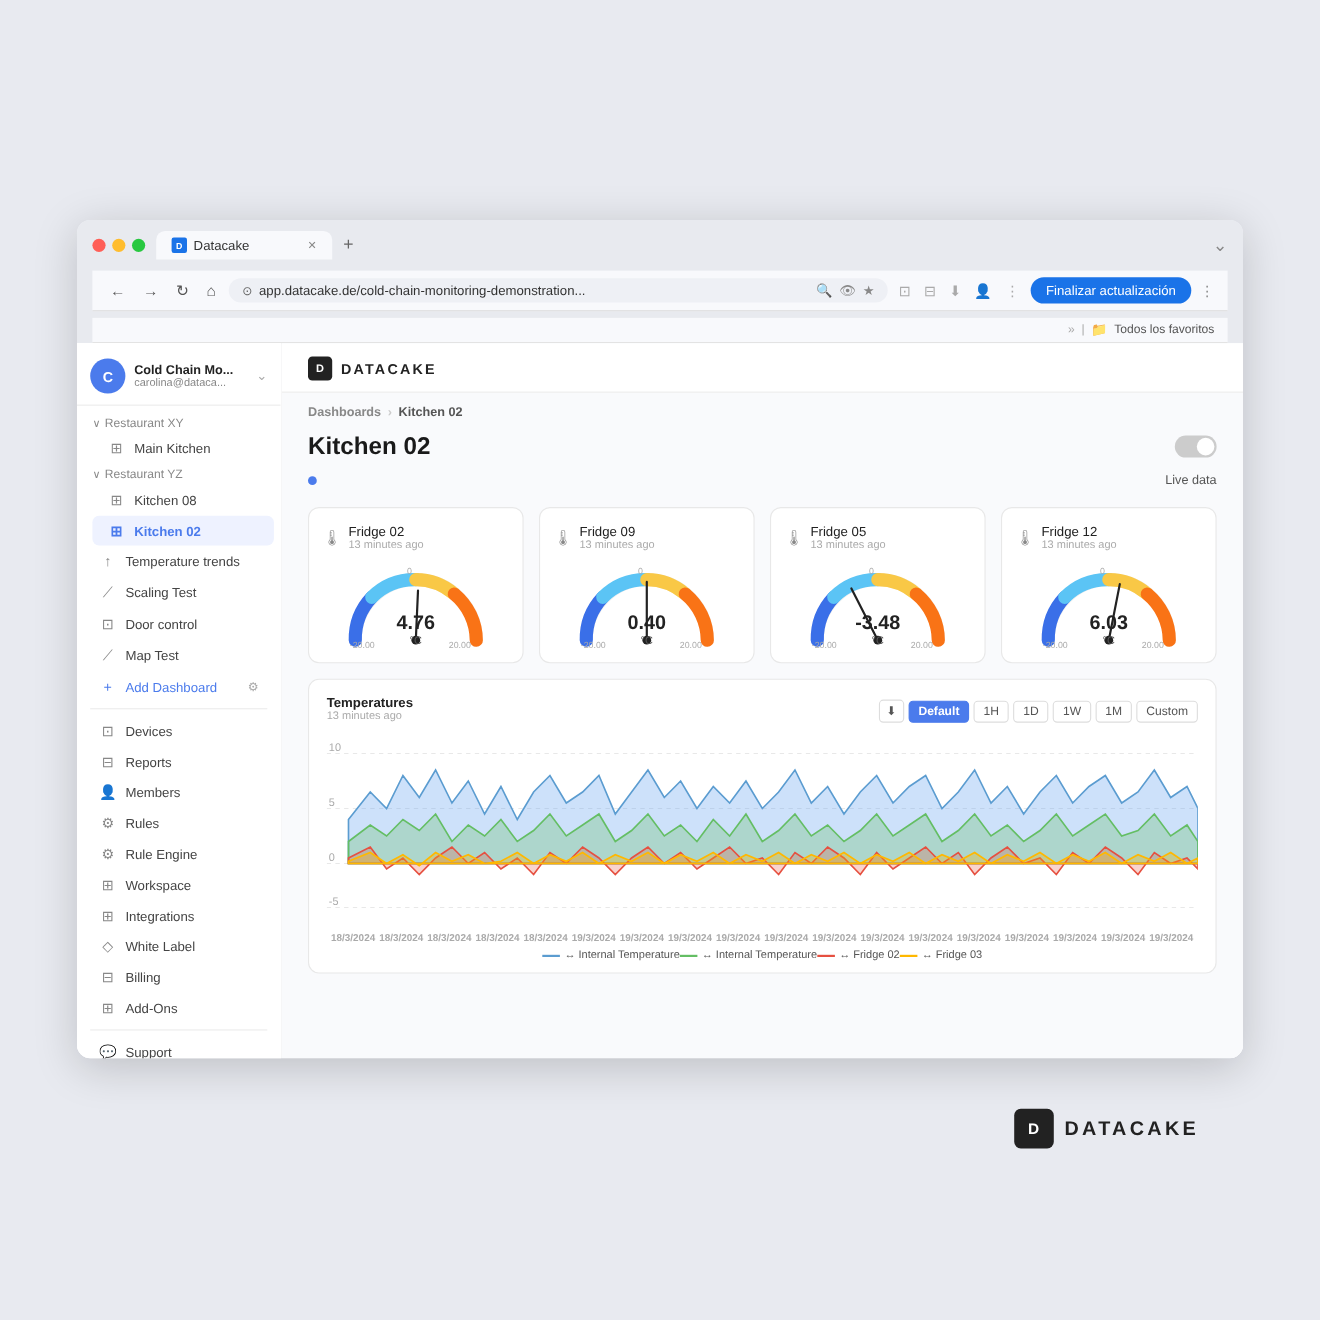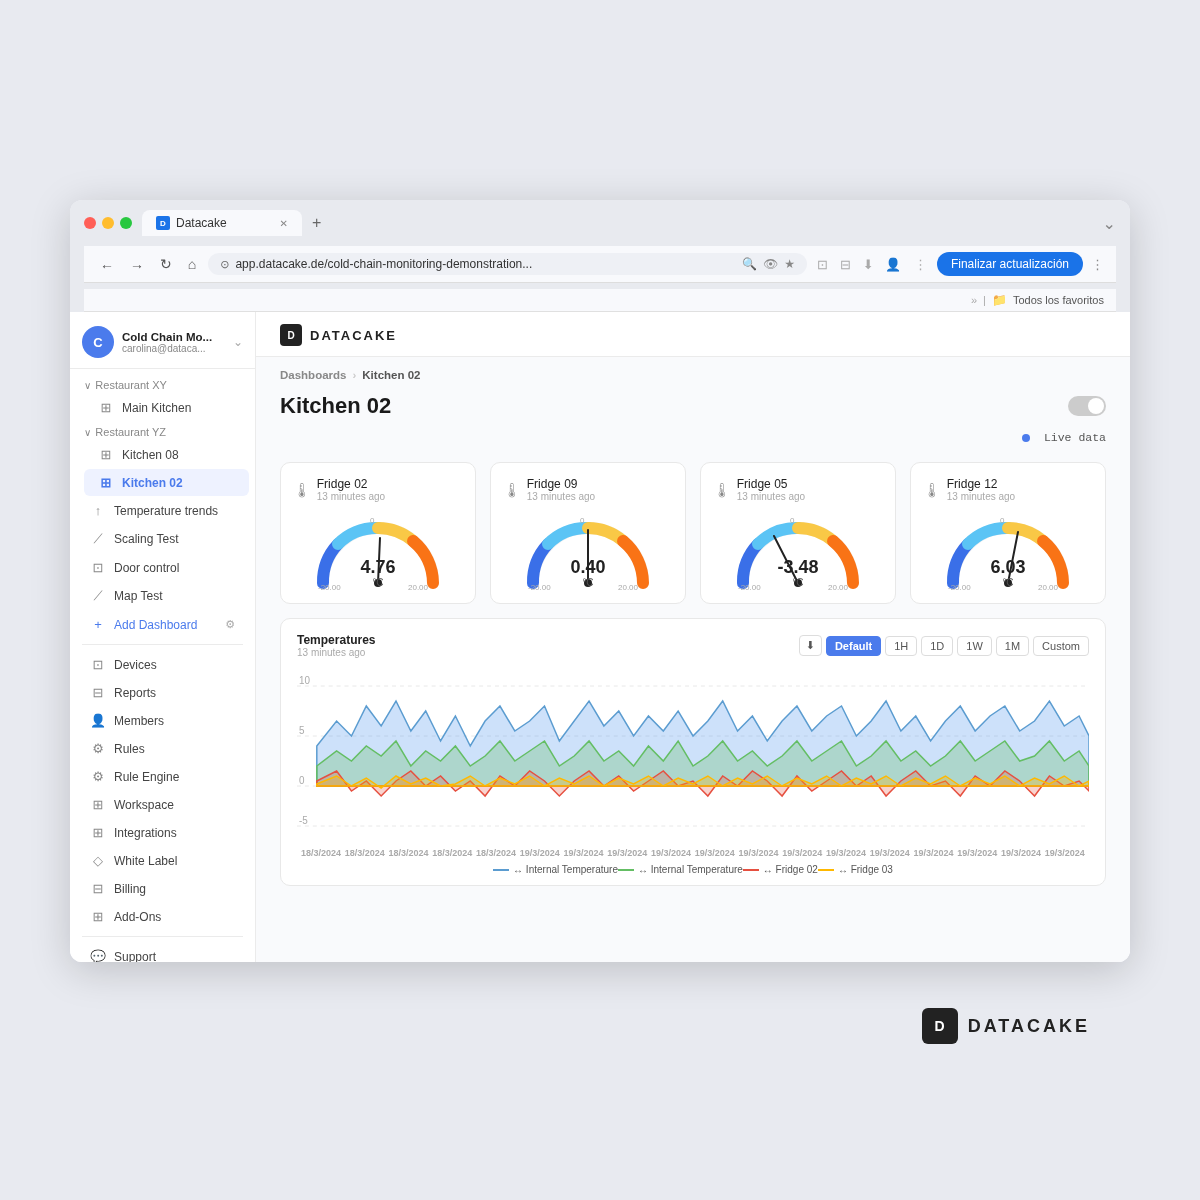--- a/index.html
+++ b/index.html
@@ -247,27 +247,26 @@
       content: '';
       position: absolute;
       right: 2px; top: 2px;
       width: 16px; height: 16px;
       background: white;
       border-radius: 50%;
     }
 
     .live-data-row {
       display: flex;
-      justify-content: flex-end;
+      justify-content: space-between;
       padding: 0 24px 8px;
       align-items: center;
       gap: 14px;
       font-size: 11.5px;
       color: #555;
-      font-family: Liberation Mono, monospace;
     }
     .live-dot { width: 8px; height: 8px; border-radius: 50%; background: #4b7bec; }
 
     
     .gauge-row {
       display: flex;
       gap: 14px;
       padding: 10px 24px 14px;
     }
     .gauge-card {
@@ -298,21 +297,21 @@
     
     .chart-section {
       background: white;
       border-radius: 10px;
       border: 1px solid #e8e8e8;
       margin: 0 24px 16px;
       padding: 14px 16px 10px;
     }
     .chart-header {
       display: flex;
-      align-items: center;
+      align-items: flex-end;
       justify-content: space-between;
       margin-bottom: 8px;
       gap: 24px;
     }
     .chart-title { font-size: 12px; font-weight: 600; color: #222; }
     .chart-subtitle { font-size: 10px; color: #aaa; }
     .chart-controls { display: flex; gap: 4px; align-items: center; }
     .chart-btn {
       background: none;
       border: 1px solid #ddd;

